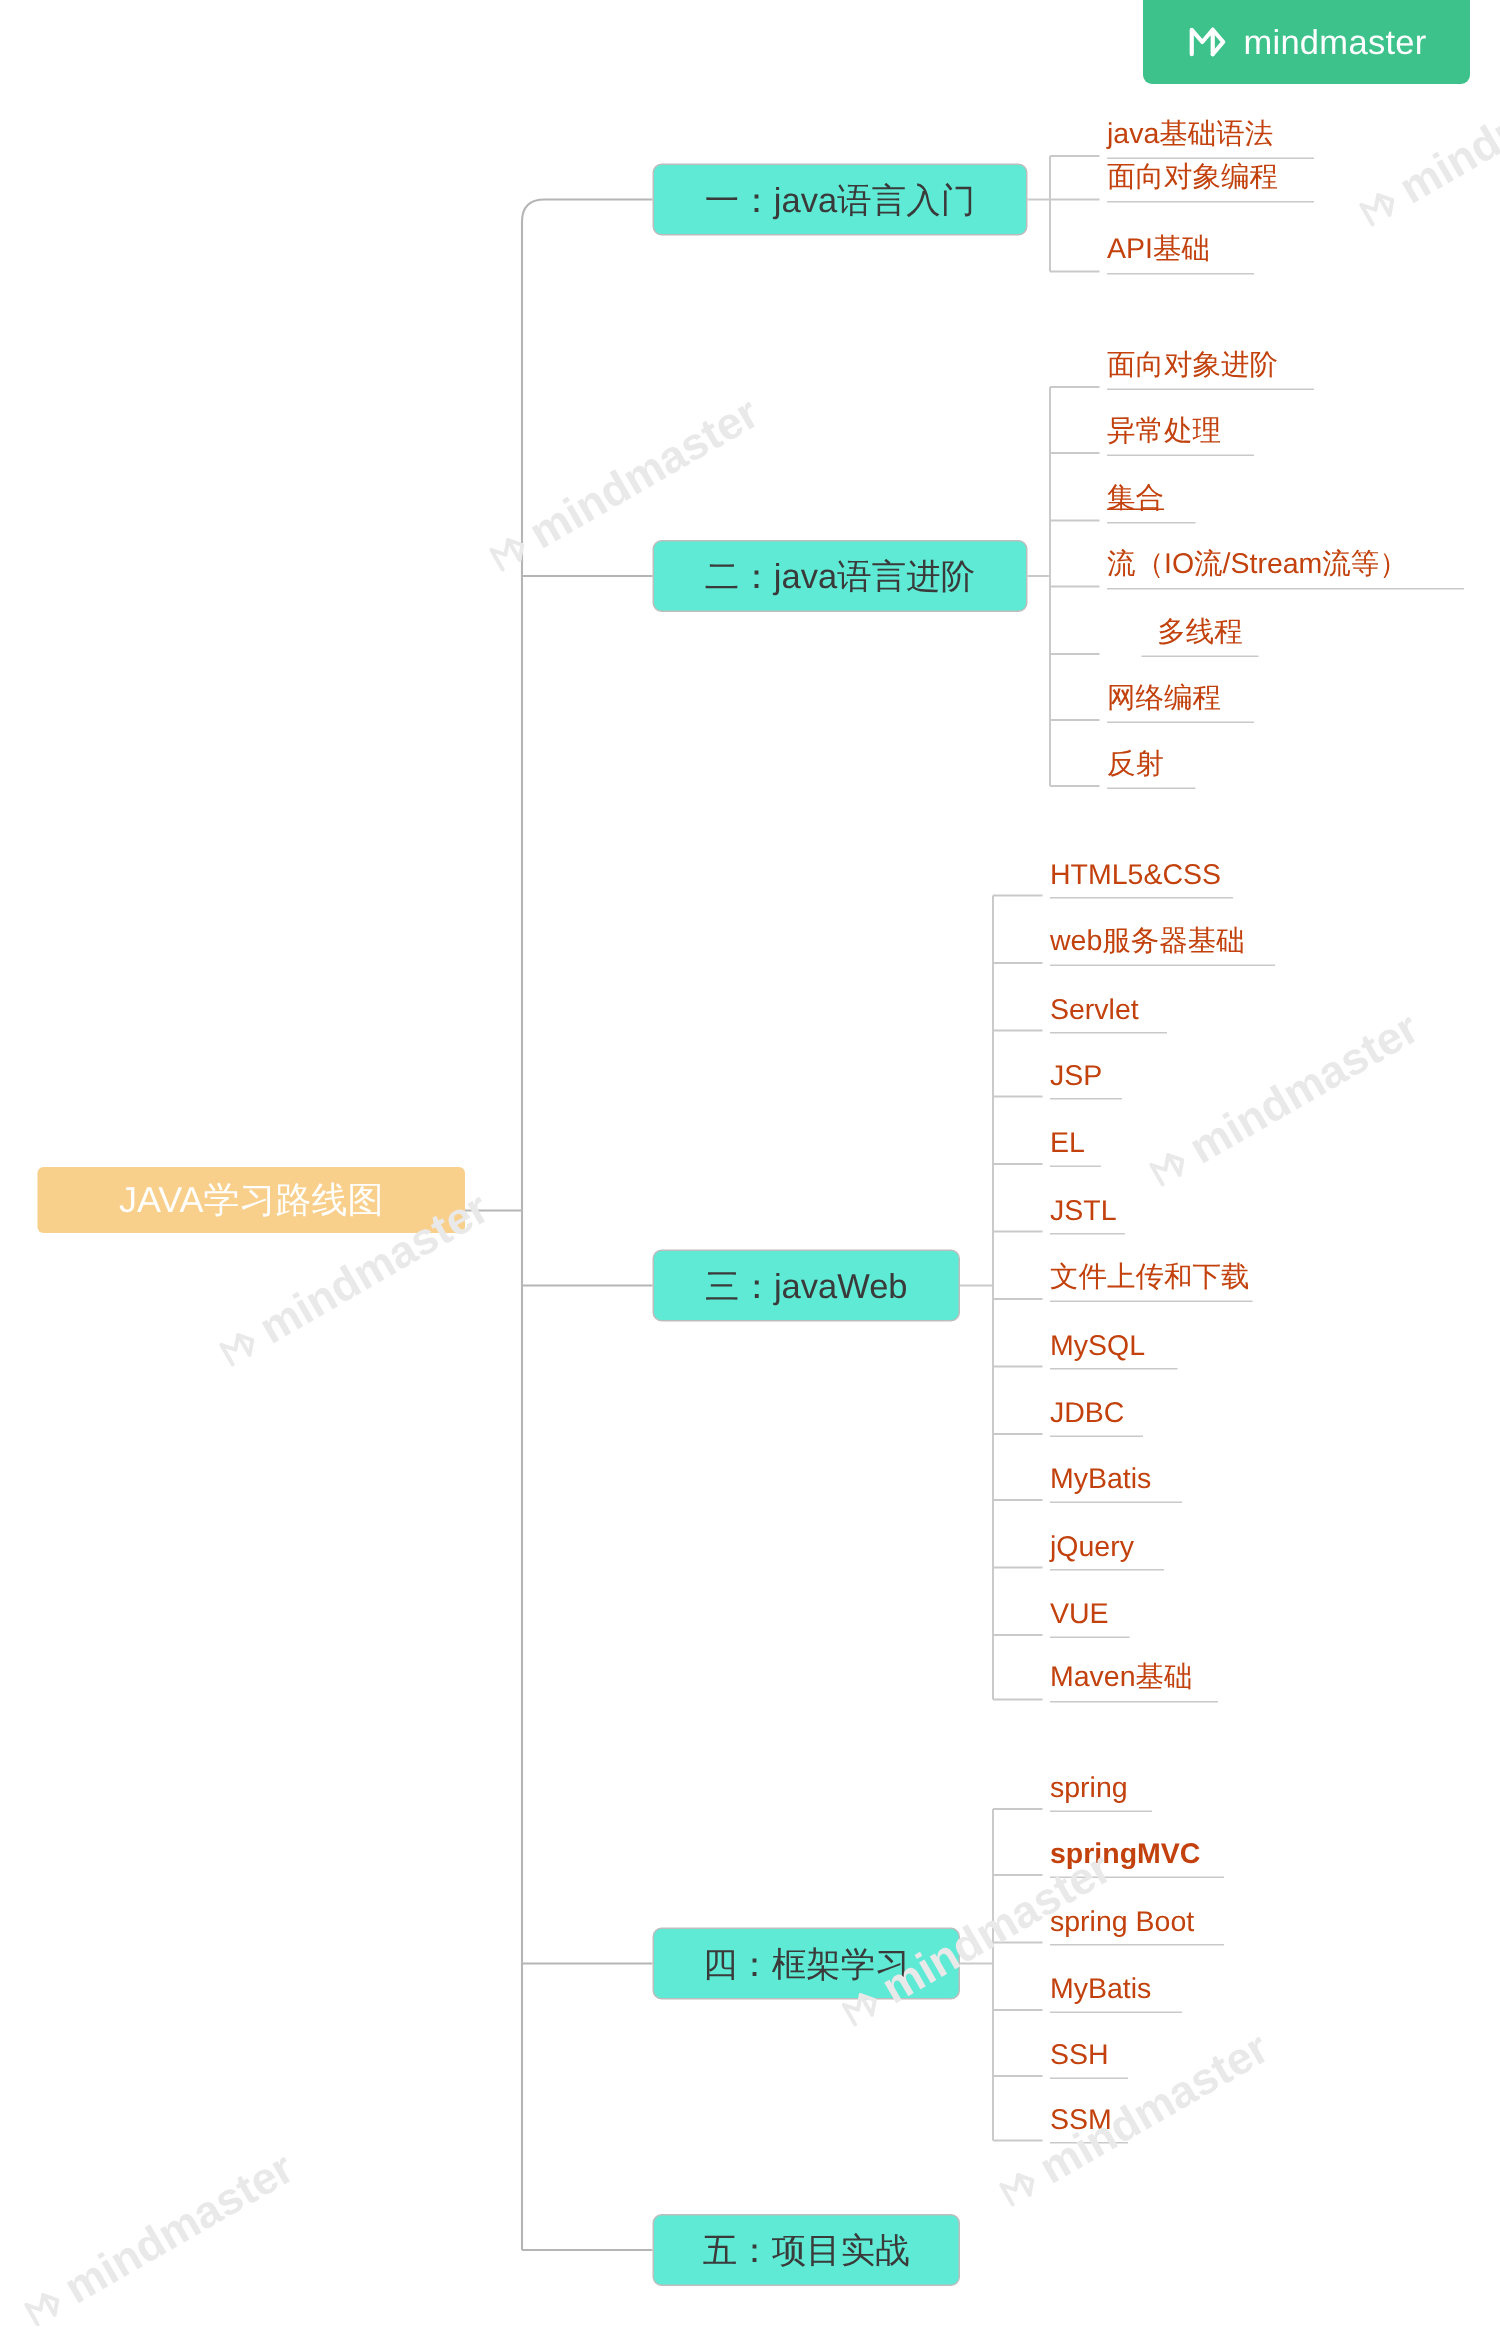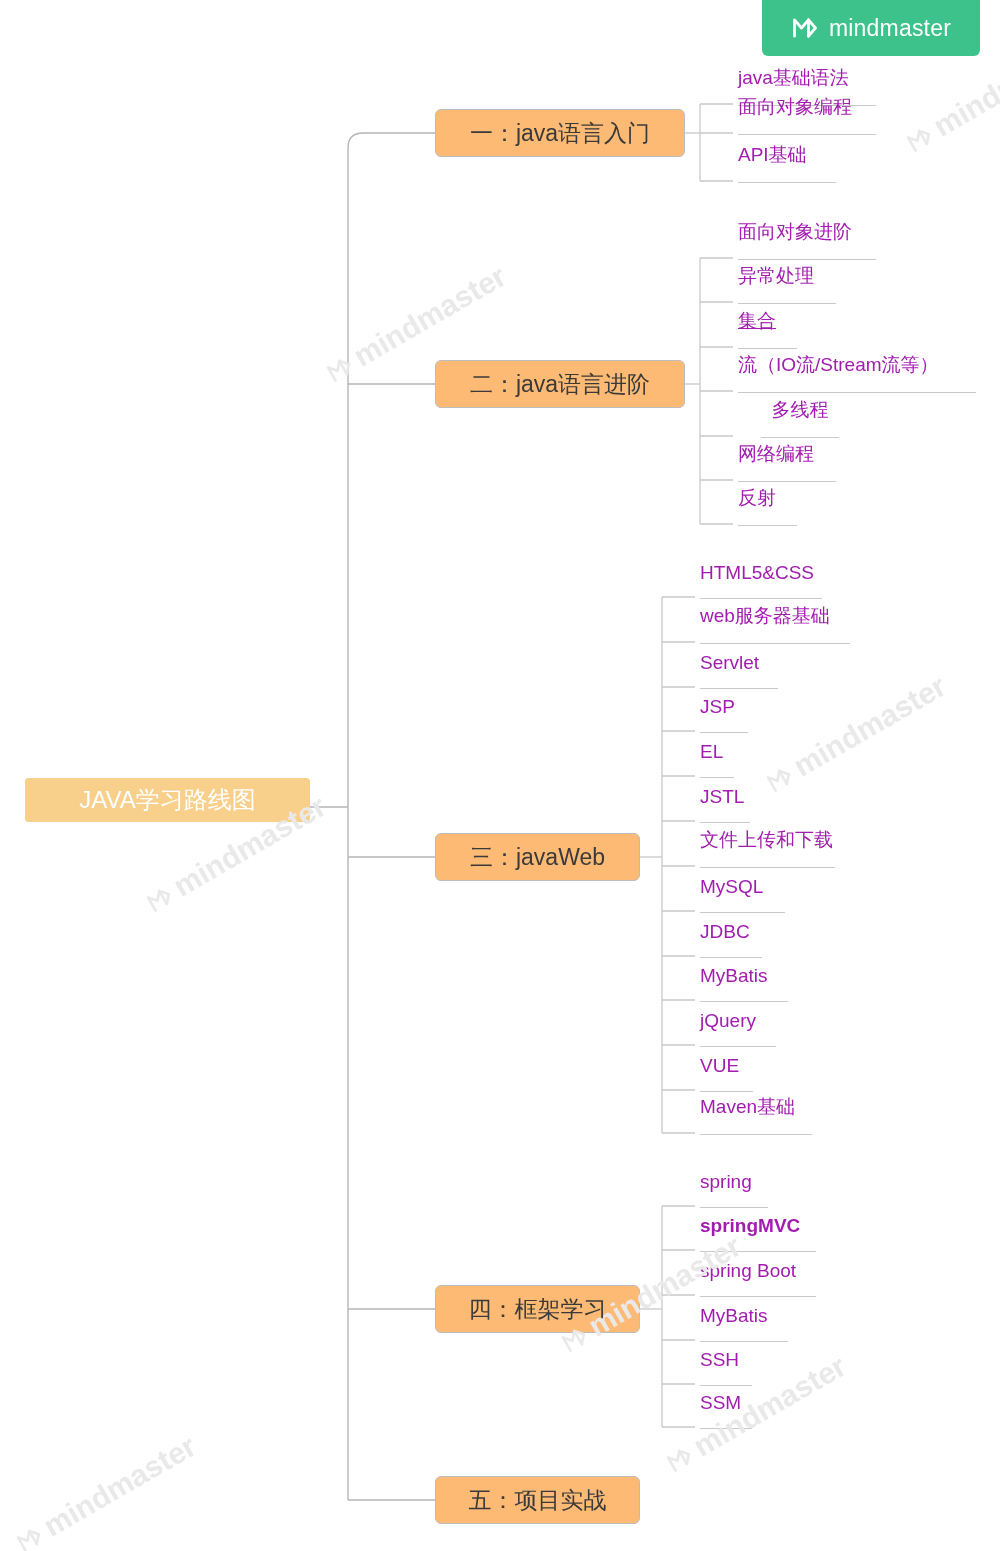--- a/index.html
+++ b/index.html
@@ -80,36 +80,36 @@
     background: #f9cf8c;
     border-radius: 4px;
     color: #ffffff;
     font-size: 24px;
     left: 25px;
     top: 778px;
     width: 285px;
     height: 44px;
   }
   .main-node {
-    background: #fdba74;
+    background: #5eead4;
     border: 1px solid #bdbdbd;
     border-radius: 6px;
     color: #3a3a3a;
     font-size: 23px;
     height: 48px;
   }
   .leaf {
     position: absolute;
     box-sizing: border-box;
-    color: #a21caf;
+    color: #c2410c;
     font-size: 19px;
     white-space: nowrap;
     display: flex;
     align-items: flex-end;
-    padding-bottom: 14px;
+    padding-bottom: 3px;
     border-bottom: 1px solid #c9c9c9;
     height: 28px;
   }
 </style>
 </head>
 <body>
 
 <div id="stage">
 
   <svg id="wires" viewBox="0 0 1000 1551">

